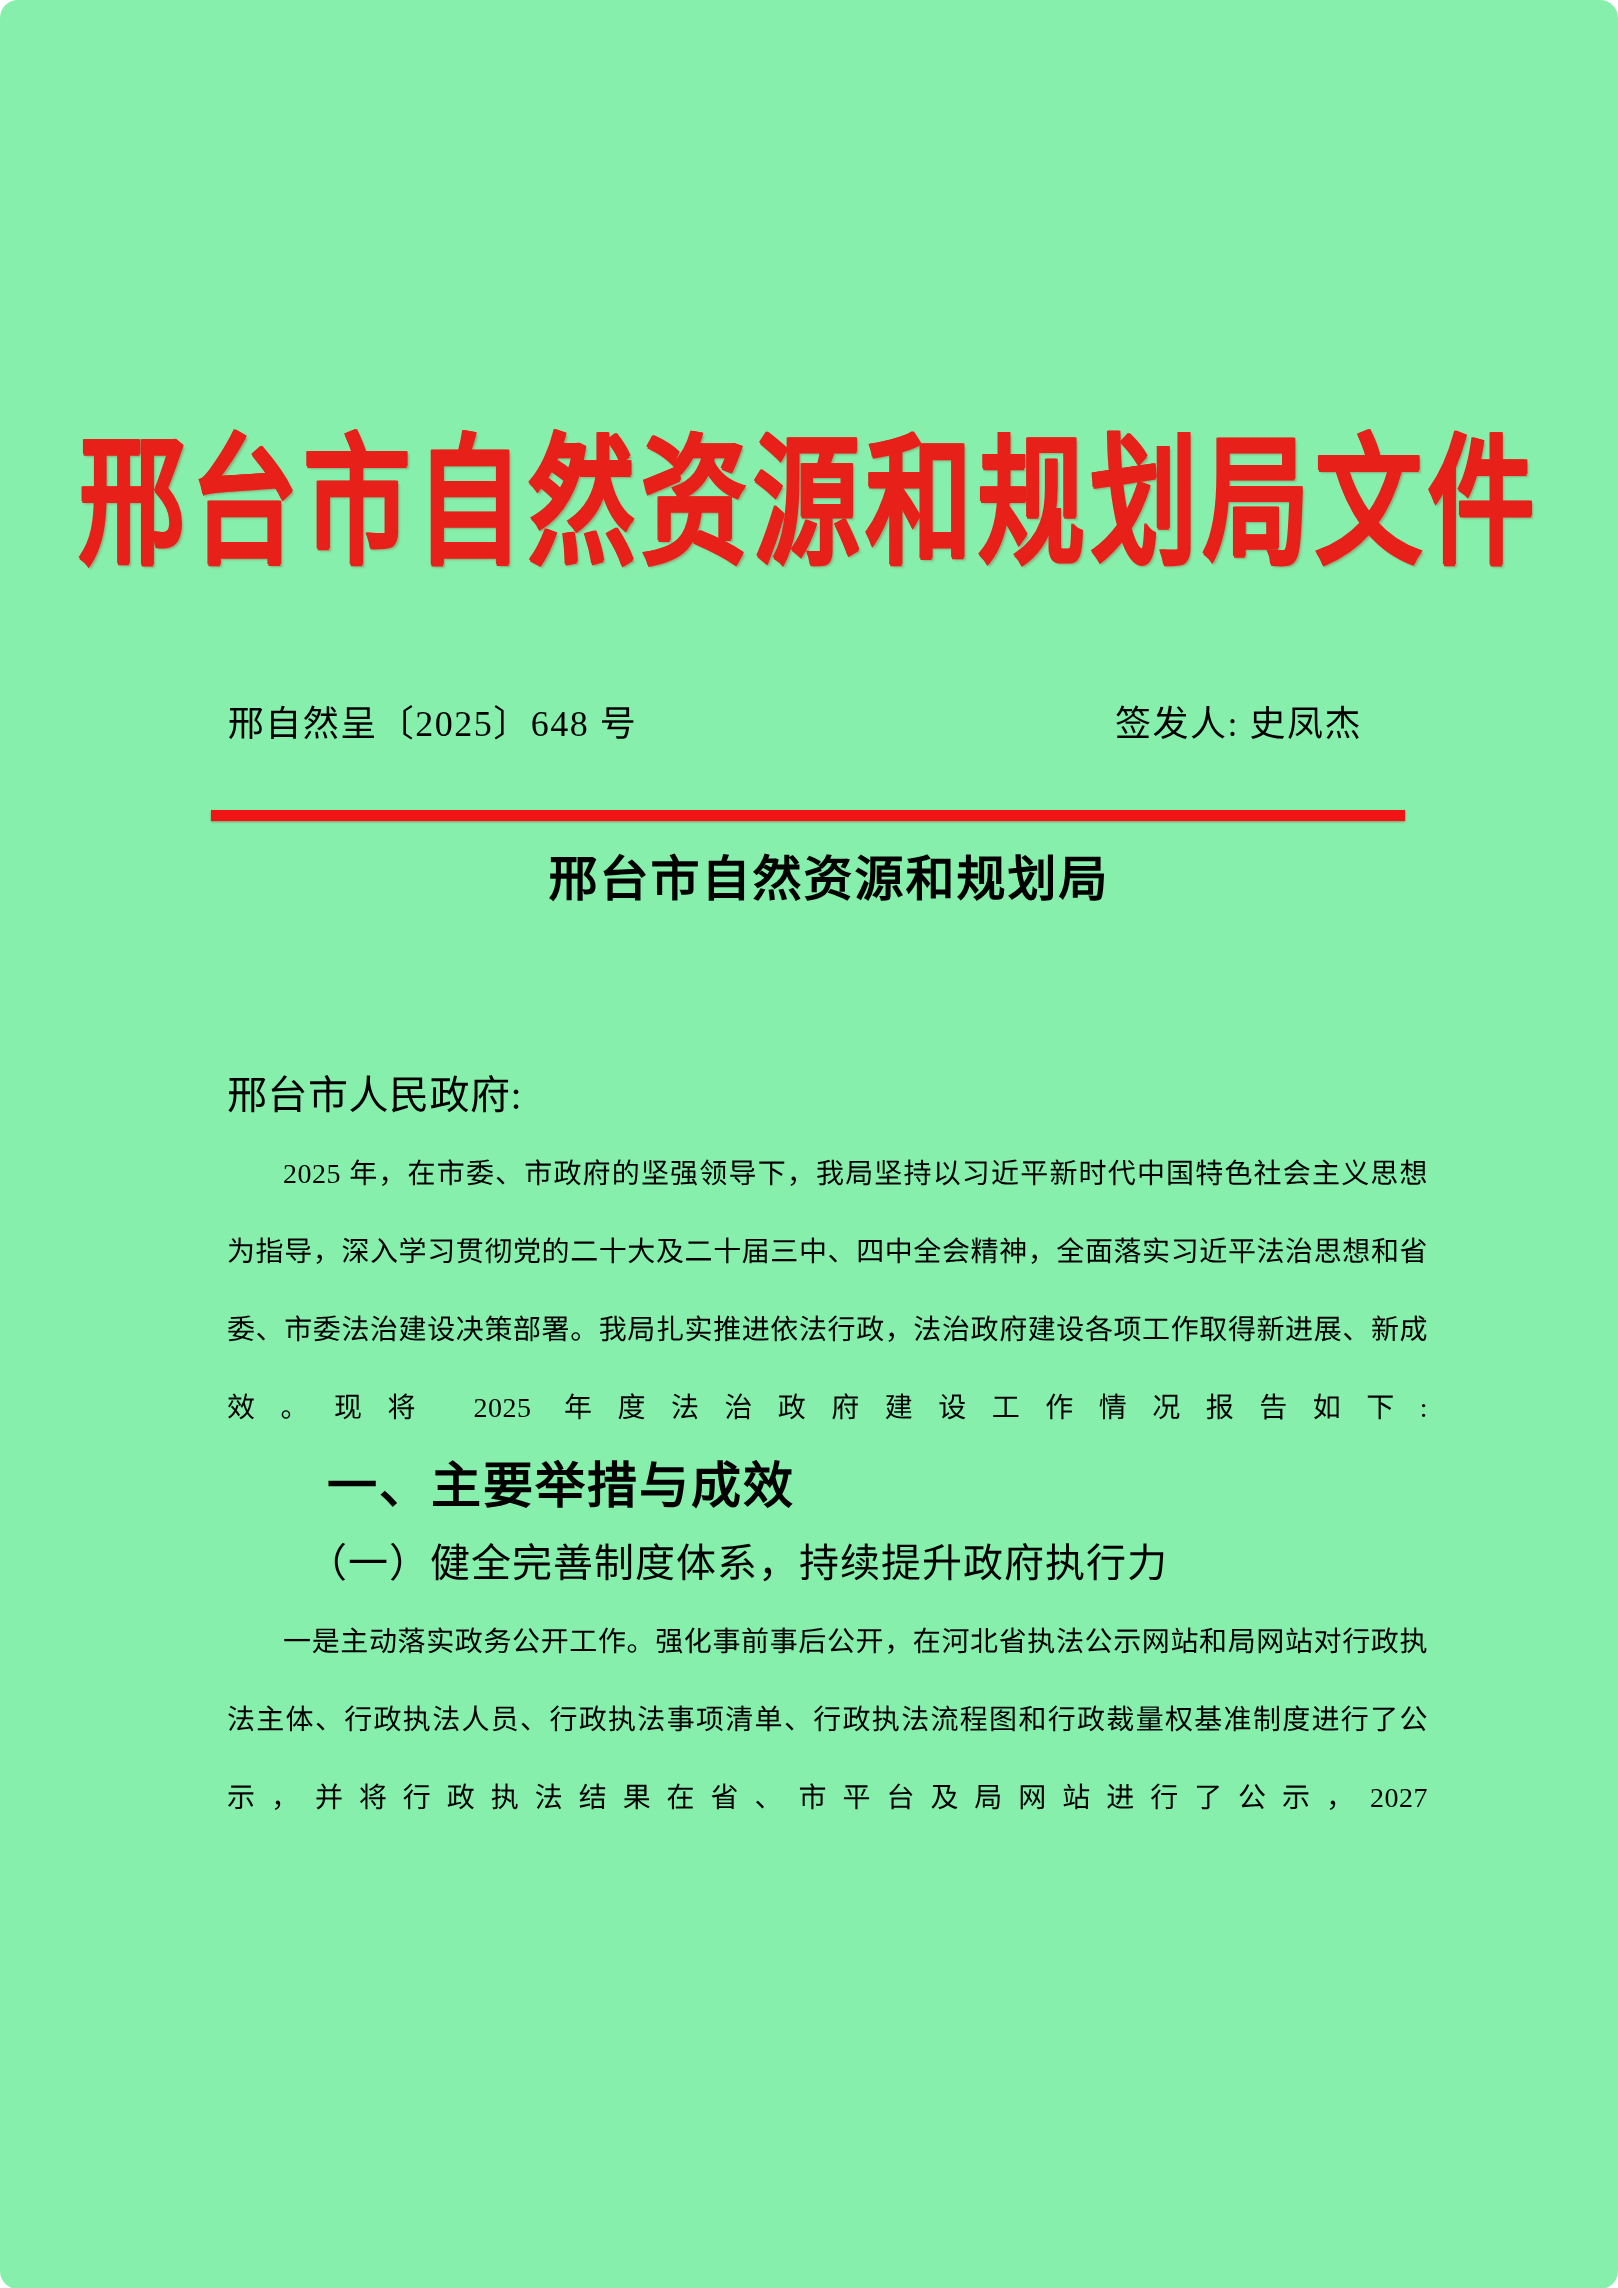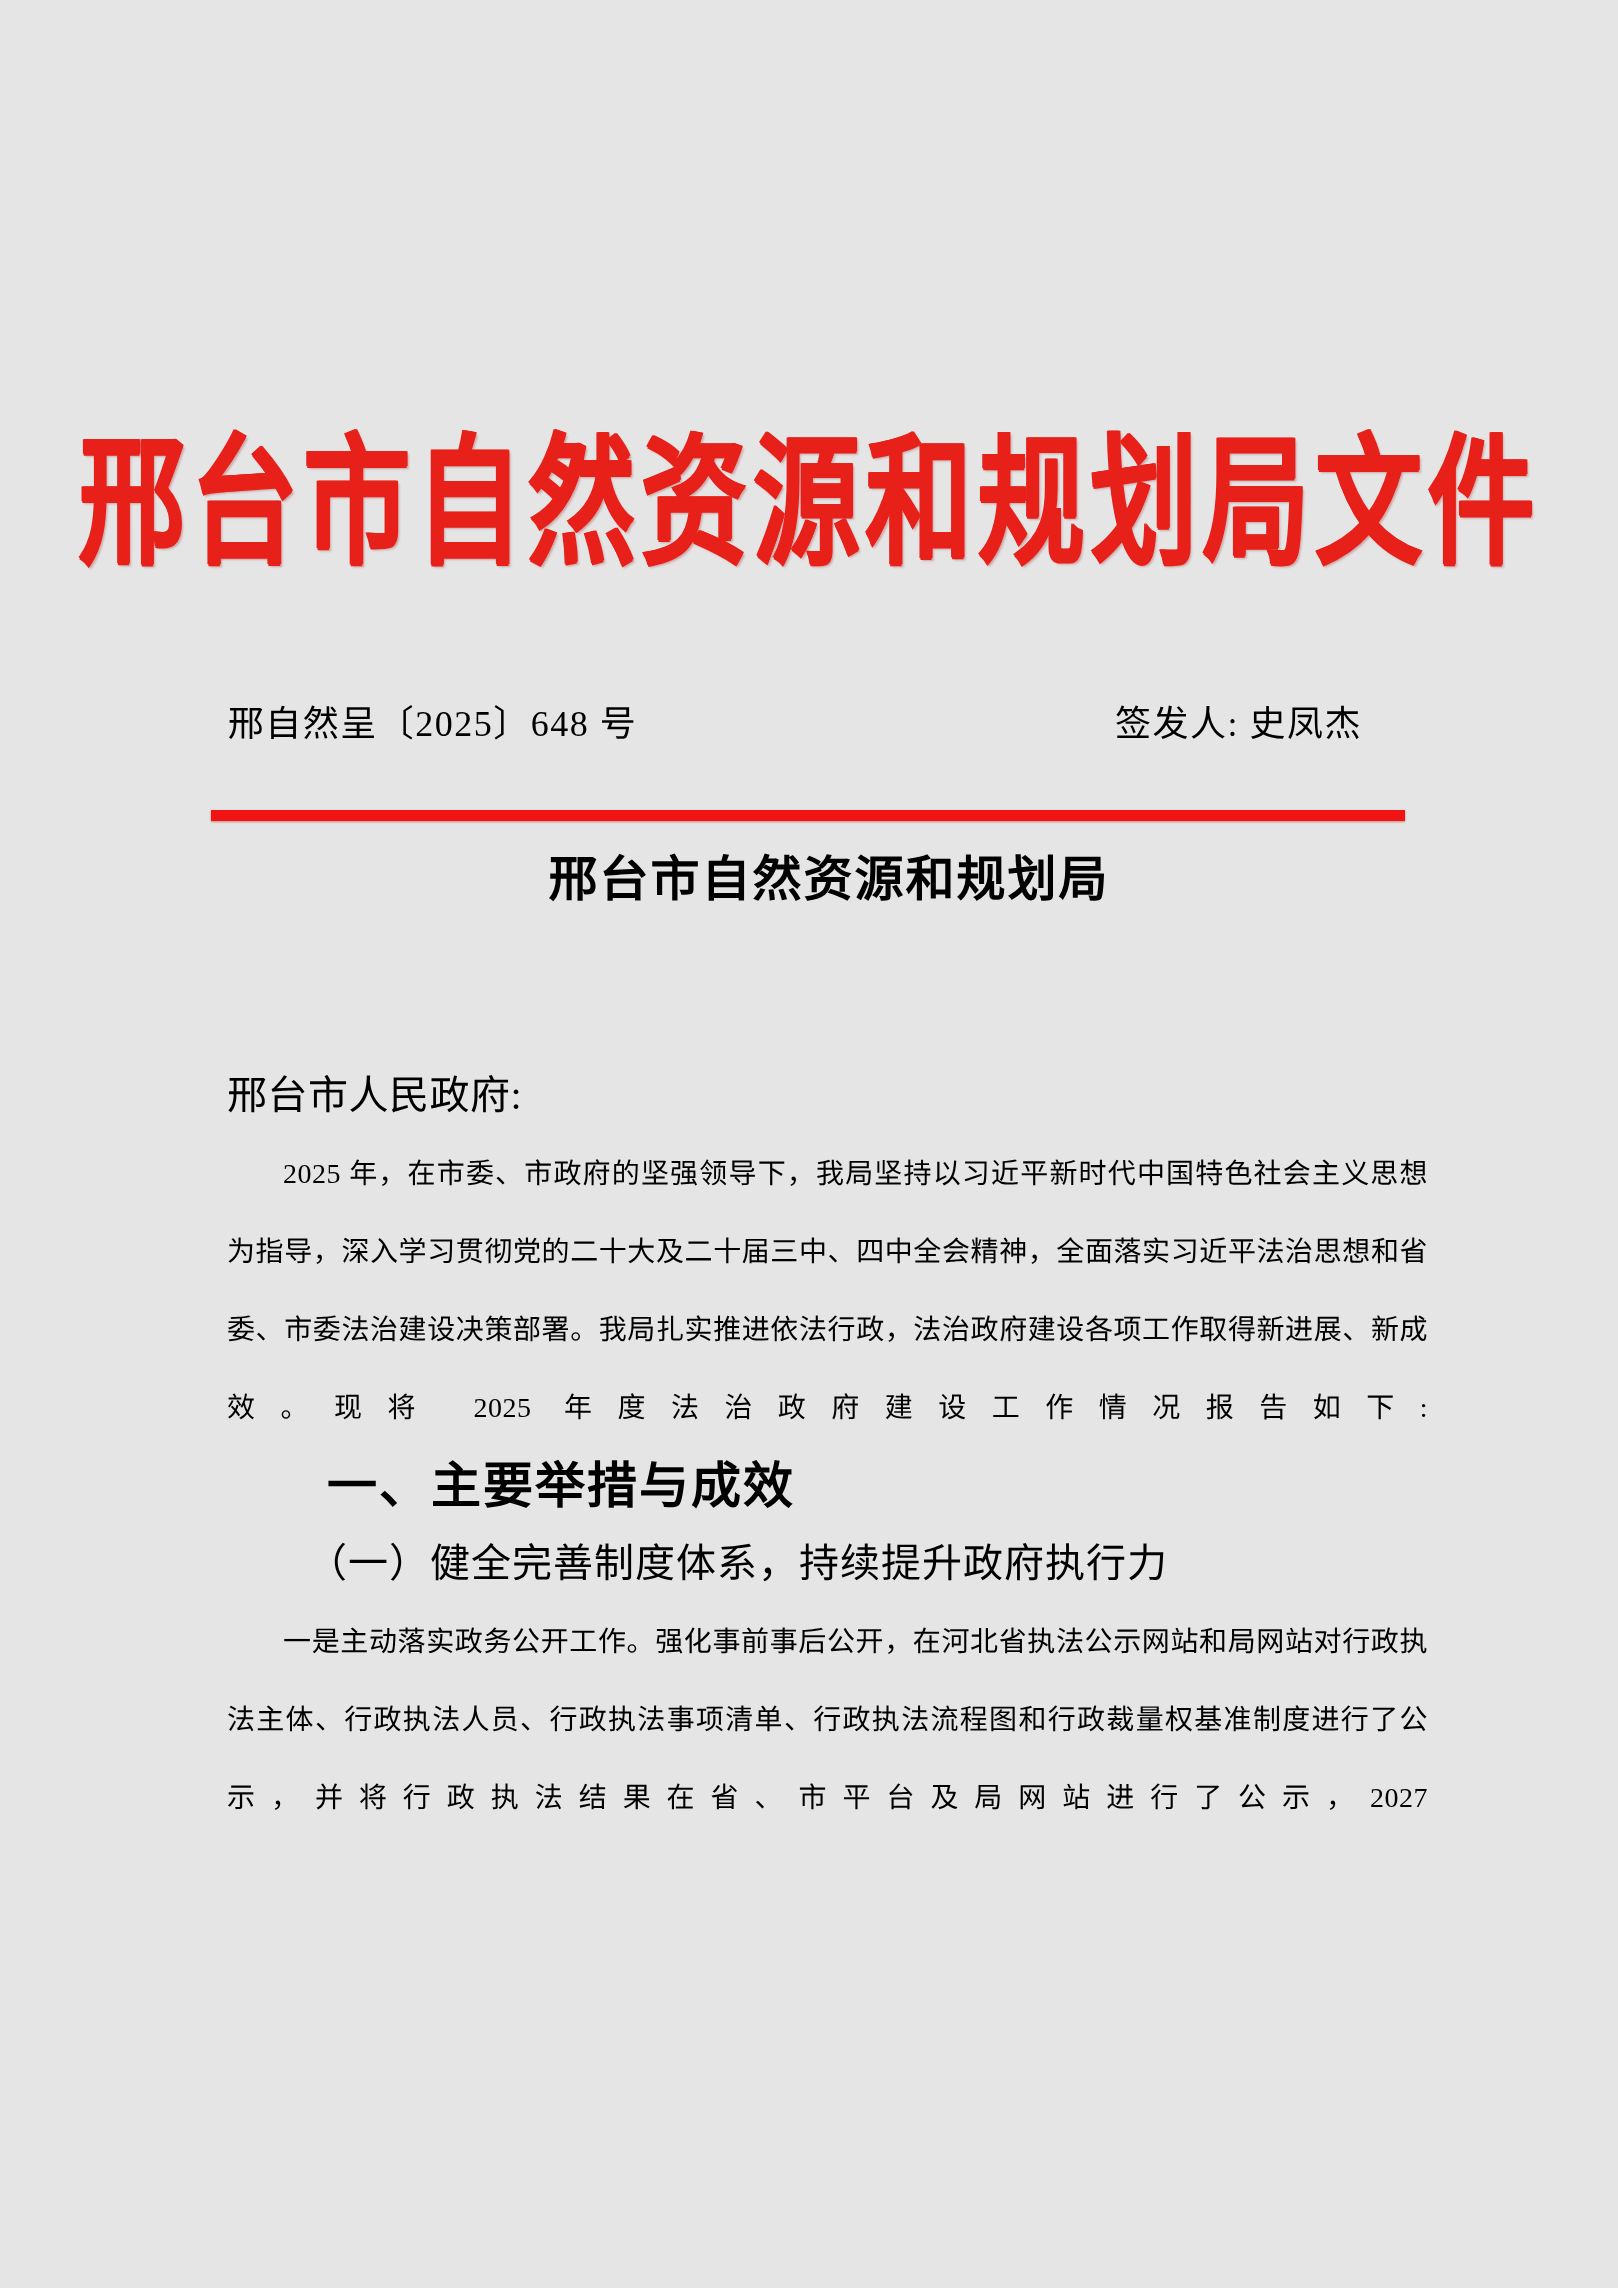--- a/index.html
+++ b/index.html
@@ -12,23 +12,24 @@
   body {
     font-family: "Liberation Serif", "DejaVu Serif", serif;
     color: #000000;
   }
 
   
   .page {
     position: relative;
     width: 1618px;
     height: 2289px;
-    background: #e5e5e5;
+    background: #86efac;
     overflow: hidden;
     box-sizing: border-box;
+    border-radius: 18px;
   }
 
   
   .masthead {
     position: absolute;
     left: 0;
     top: 431px;
     width: 1618px;
     text-align: center;
     white-space: nowrap;

